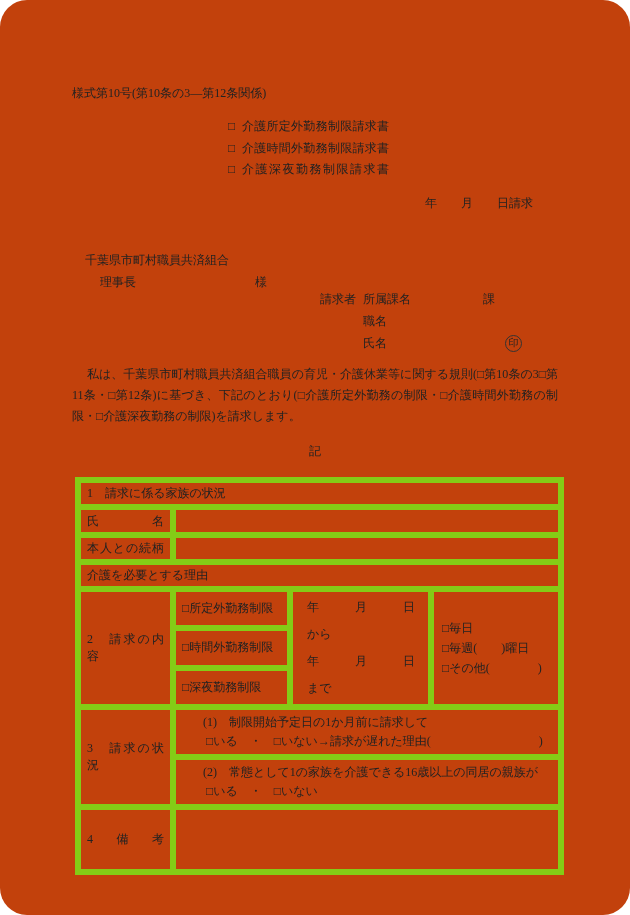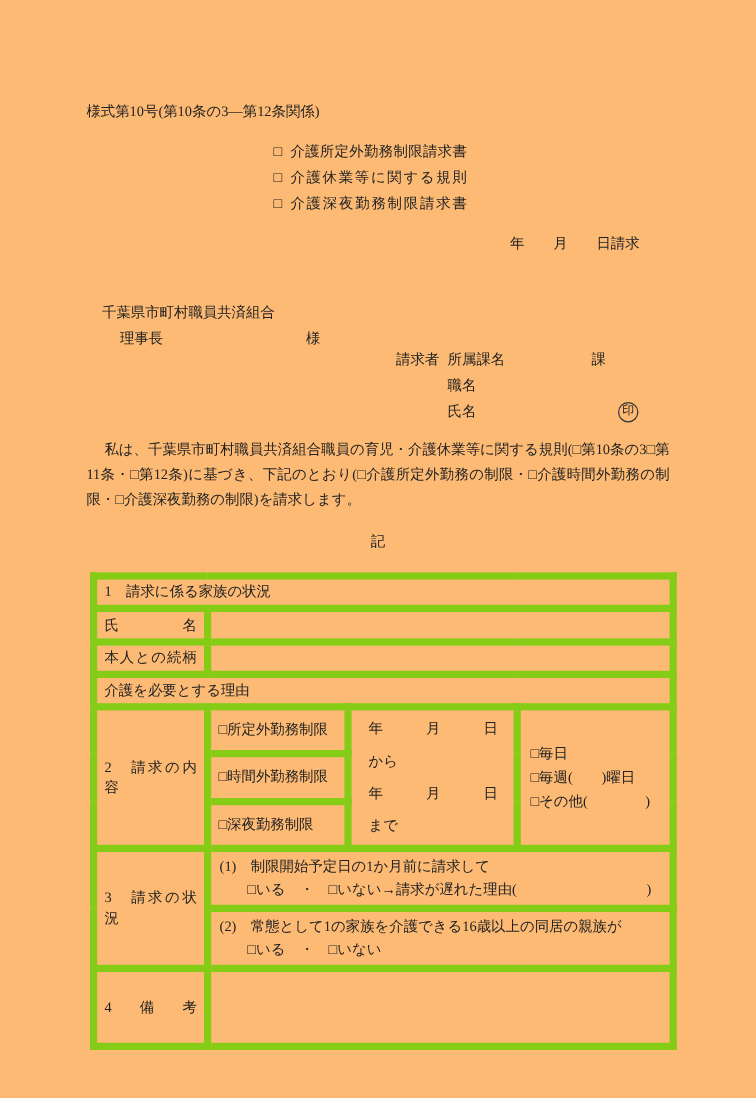--- a/index.html
+++ b/index.html
@@ -3,36 +3,36 @@
 <meta charset="utf-8">
 <style>
   * { margin:0; padding:0; box-sizing:border-box; }
   html,body { width:630px; height:915px; }
   body {
     background:#ffffff;
     font-family:"Liberation Serif","DejaVu Serif",serif;
     font-size:12px;
     color:#222222;
   }
-  .page { position:relative; width:630px; height:915px; background:#fdba74; overflow:hidden; }
+  .page { position:relative; width:630px; height:915px; background:#c2410c; overflow:hidden;border-radius:27px; }
 
   .form-number { position:absolute; left:72px; top:85px; }
 
   .title-block { position:absolute; left:228px; top:116px; }
   .title-line { display:flex; align-items:center; height:21.5px; }
   .title-line .cb { width:14px; }
   .title-line .tlabel { width:147px; text-align:justify; text-align-last:justify; }
 
   .date-line { position:absolute; top:195px; right:97px; }
 
   .addressee { position:absolute; left:85px; top:230px; line-height:22px;margin-top:19px; }
   .addr2 { padding-left:15px; display:flex;text-align:right; }
   .addr2 .honorific { margin-left:119px; }
 
-  .requester { position:absolute; left:330px; top:288px; display:flex; line-height:22px; }
+  .requester { position:absolute; left:320px; top:288px; display:flex; line-height:22px; }
   .req-label { margin-right:7px; }
   .req-row { display:flex; align-items:center; height:22px; }
   .dept-unit { margin-left:72px; }
   .seal { margin-left:118px; width:17px; height:17px; border:1px solid #333;
           border-radius:50%; display:inline-flex; align-items:center; justify-content:center; }
   .seal-ch { font-size:10px; line-height:1; }
 
   .intro { position:absolute; left:72px; top:364px; width:486px;
            line-height:21px; text-indent:15px; text-align:justify; }
 
@@ -44,38 +44,38 @@
   tr.r26 td { height:26px; }
   tr.r28 td { height:28px; }
   tr.r42 td { height:42px; }
   tr.r51 td { height:65px; }
   td.opt { padding-left:6px; }
   td.date-cell { padding-left:14px; }
   .date-cell .dline { line-height:27px; }
   td.freq-cell { padding-left:8px; }
   .freq-cell div { line-height:20px; }
   td.status-cell { padding:3px 7px; }
-  .status-cell div { line-height:19px; }
+  .status-cell div { line-height:19px;margin-left:20px; }
   .status-cell .indent { margin-left:23px; }
 </style>
 </head>
 <body>
 
 <div class="page">
 
   <div class="form-number">様式第10号(第10条の3—第12条関係)</div>
 
   <div class="title-block">
     <div class="title-line">
       <span class="cb">□</span>
       <span class="tlabel">介護所定外勤務制限請求書</span>
     </div>
     <div class="title-line">
       <span class="cb">□</span>
-      <span class="tlabel">介護休業等に関する規則</span>
+      <span class="tlabel">介護時間外勤務制限請求書</span>
     </div>
     <div class="title-line">
       <span class="cb">□</span>
       <span class="tlabel">介護深夜勤務制限請求書</span>
     </div>
   </div>
 
   <div class="date-line">年　　月　　日請求</div>
 
   <div class="addressee">

